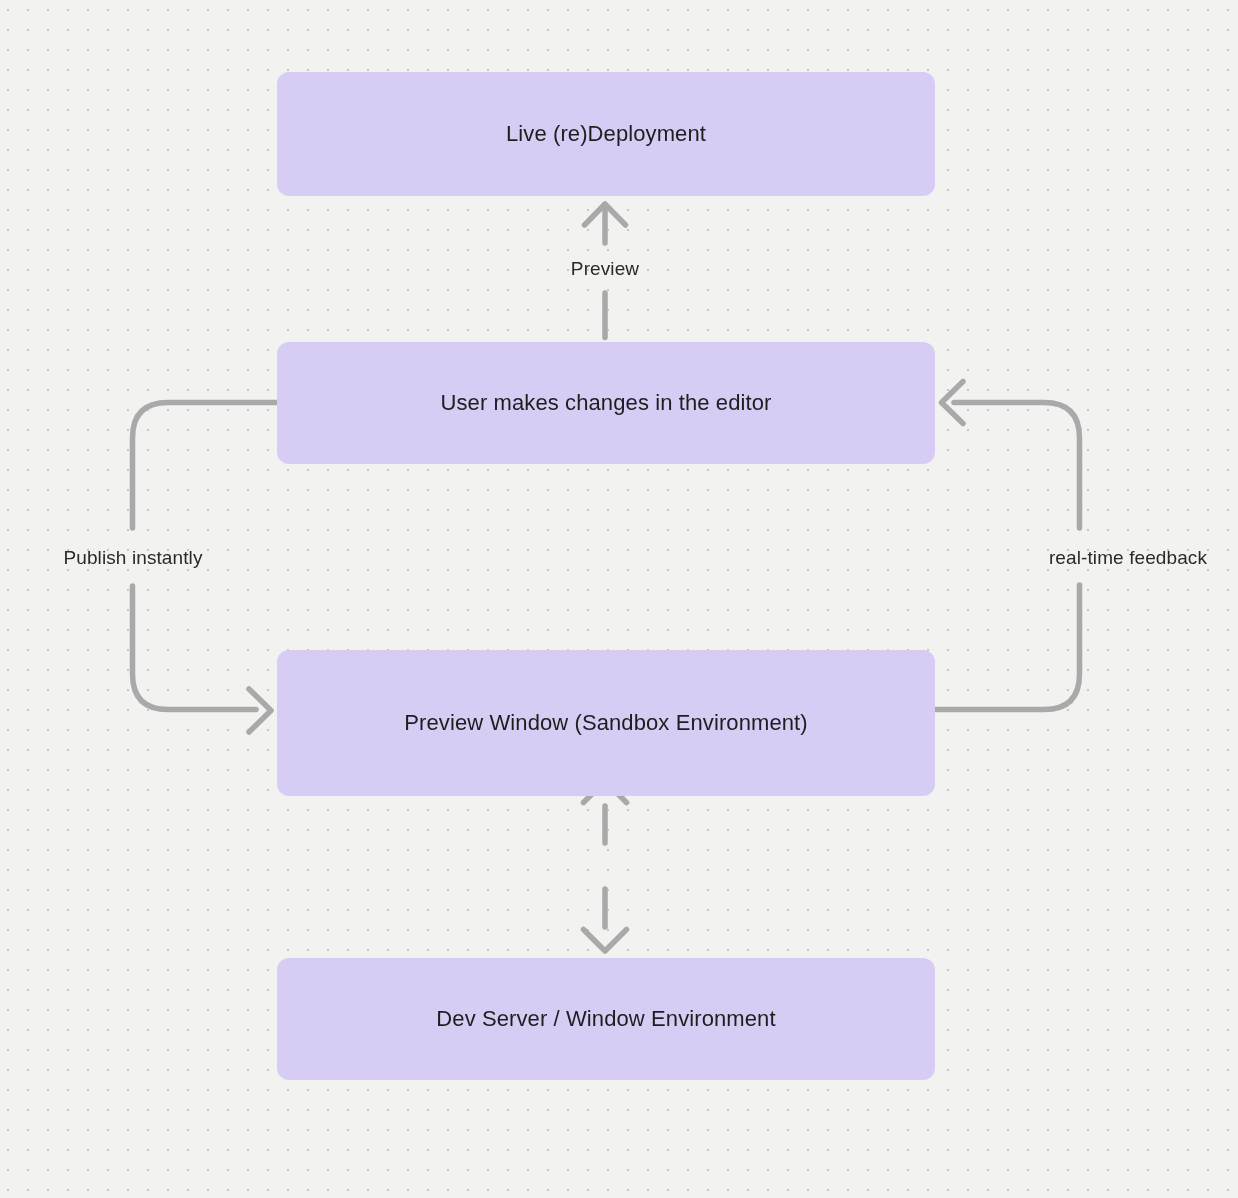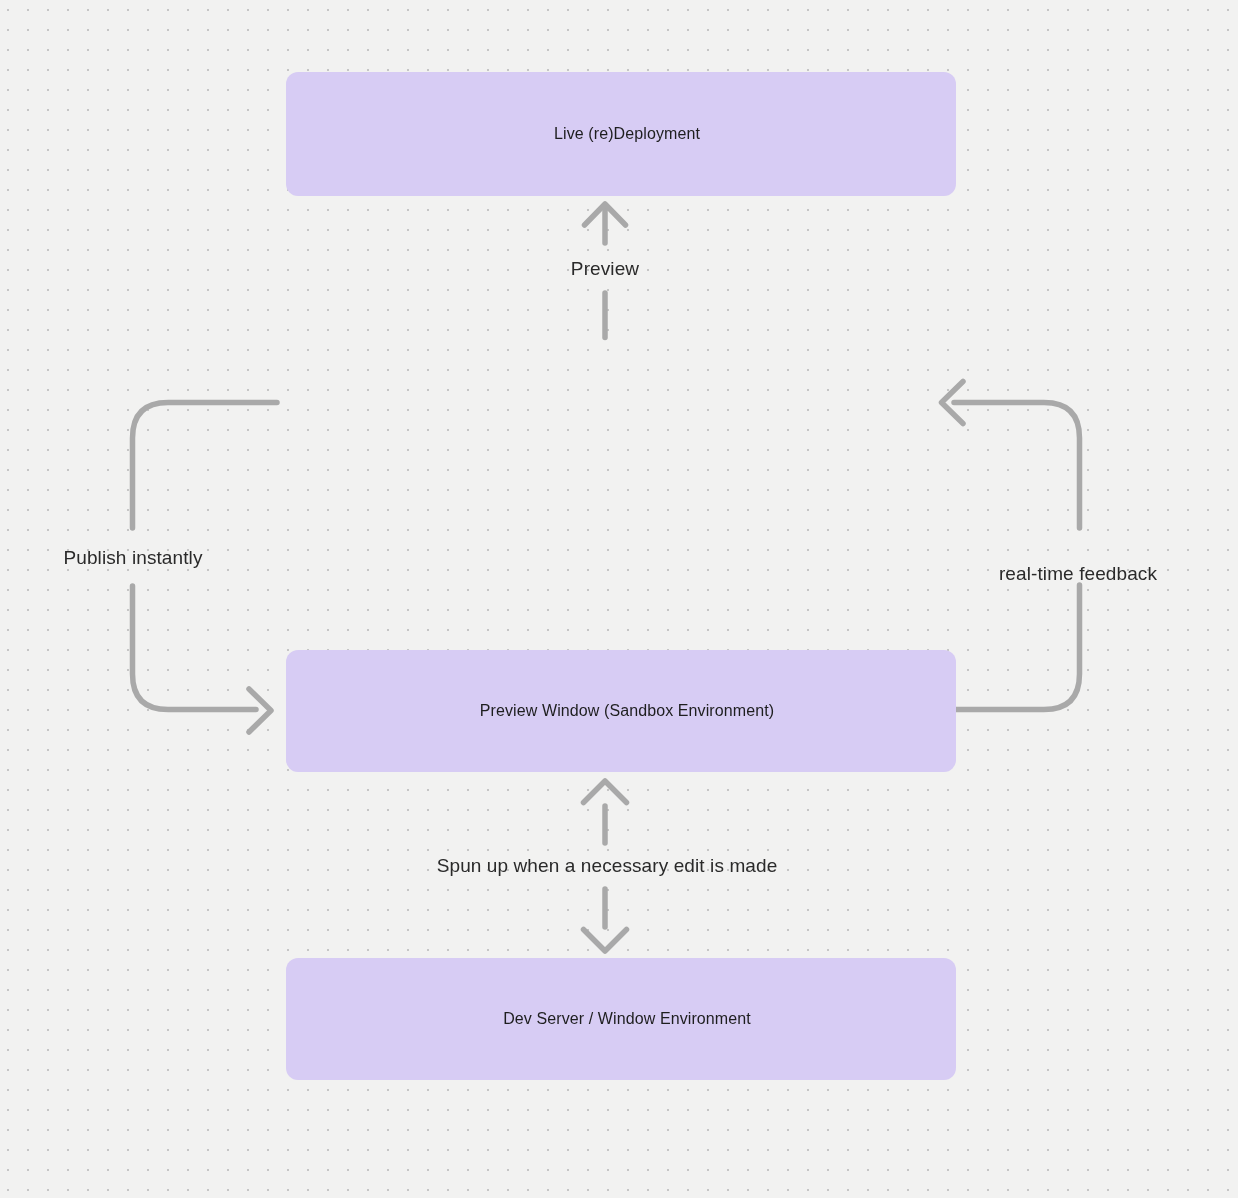--- a/index.html
+++ b/index.html
@@ -28,48 +28,47 @@
   }
   .edges-layer path {
     fill: none;
     stroke: #a9a9a9;
     stroke-width: 5.5;
     stroke-linecap: round;
     stroke-linejoin: round;
   }
   .node {
     position: absolute;
-    left: 286px;
+    left: 277px;
     width: 658px;
     background: #d7ccf4;
     border-radius: 12px;
     display: flex;
     align-items: center;
     justify-content: center;
     color: #1e1e1f;
-    font-size: 16px;
+    font-size: 22px;
     letter-spacing: 0.1px;
     text-align: center;
-    padding-left: 12px;
   }
   .node-1 { top: 72px;  height: 124px; }
   .node-2 { top: 342px; height: 122px; }
-  .node-3 { top: 650px; height: 122px; }
+  .node-3 { top: 650px; height: 146px; }
   .node-4 { top: 958px; height: 122px; }
   .edge-label {
     position: absolute;
     transform: translate(-50%, -50%);
     white-space: nowrap;
     color: #2a2a2a;
     font-size: 19px;
     letter-spacing: 0.1px;
   }
   .label-publish  { left: 605px;  top: 269px; }
   .label-updates  { left: 133px;  top: 558px; }
-  .label-feedback { left: 1078px; top: 558px; margin-top: 16px; }
+  .label-feedback { left: 1128px; top: 558px; }
   .label-spun     { left: 607px;  top: 866px; }
 </style>
 </head>
 <body>
 
 <div class="canvas">
 
   <svg class="edges-layer" viewBox="0 0 1238 1198" aria-hidden="true">
 
     <g>
@@ -92,21 +91,21 @@
 
     <g>
       <path d="M605 843 V806"></path>
       <path d="M583.5 802.5 L605 781 L626.5 802.5"></path>
       <path d="M605 889 V927"></path>
       <path d="M583.5 929.5 L605 951 L626.5 929.5"></path>
     </g>
   </svg>
 
   <div class="node node-1">Live (re)Deployment</div>
+  <div class="node node-2">User makes changes in the editor</div>
   <div class="node node-3">Preview Window (Sandbox Environment)</div>
   <div class="node node-4">Dev Server / Window Environment</div>
 
   <div class="edge-label label-publish">Preview</div>
   <div class="edge-label label-updates">Publish instantly</div>
   <div class="edge-label label-feedback">real-time feedback</div>
-  <div class="edge-label label-spun">Spun up when a necessary edit is made</div>
 
 </div>
 
 </body></html>

